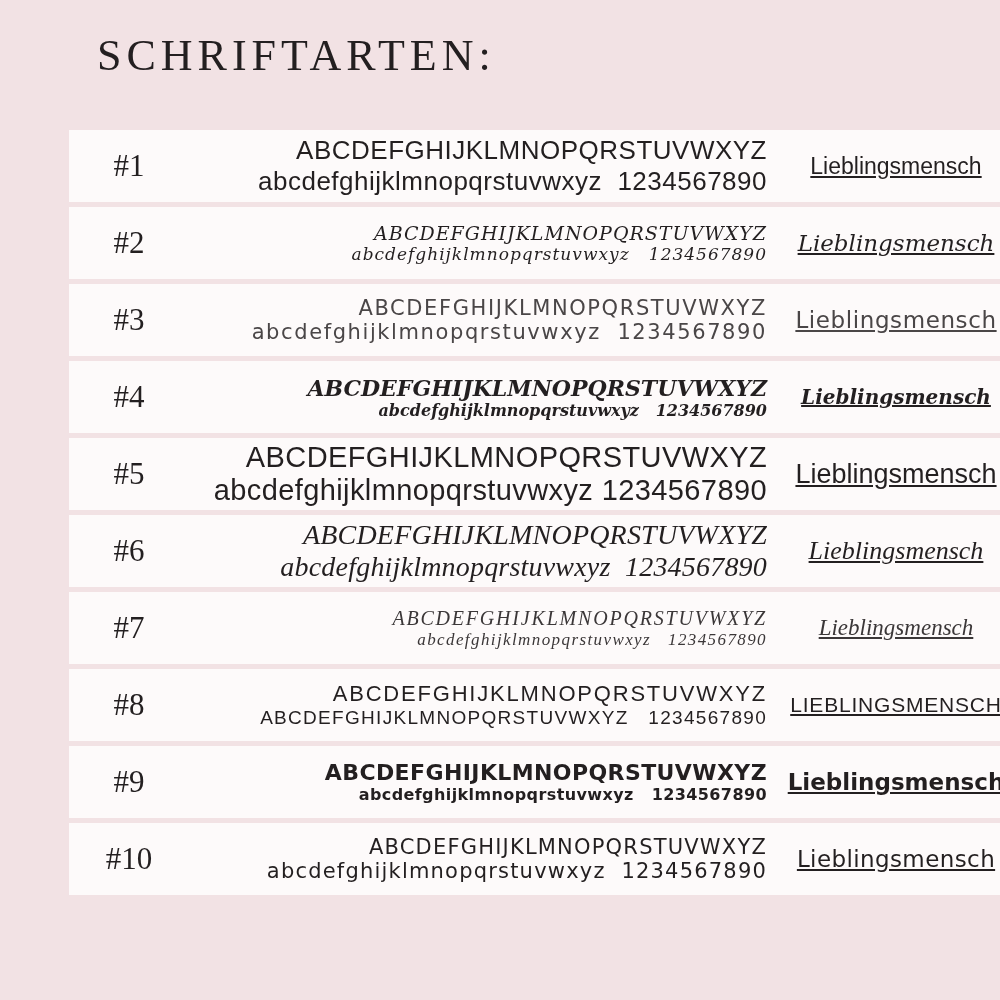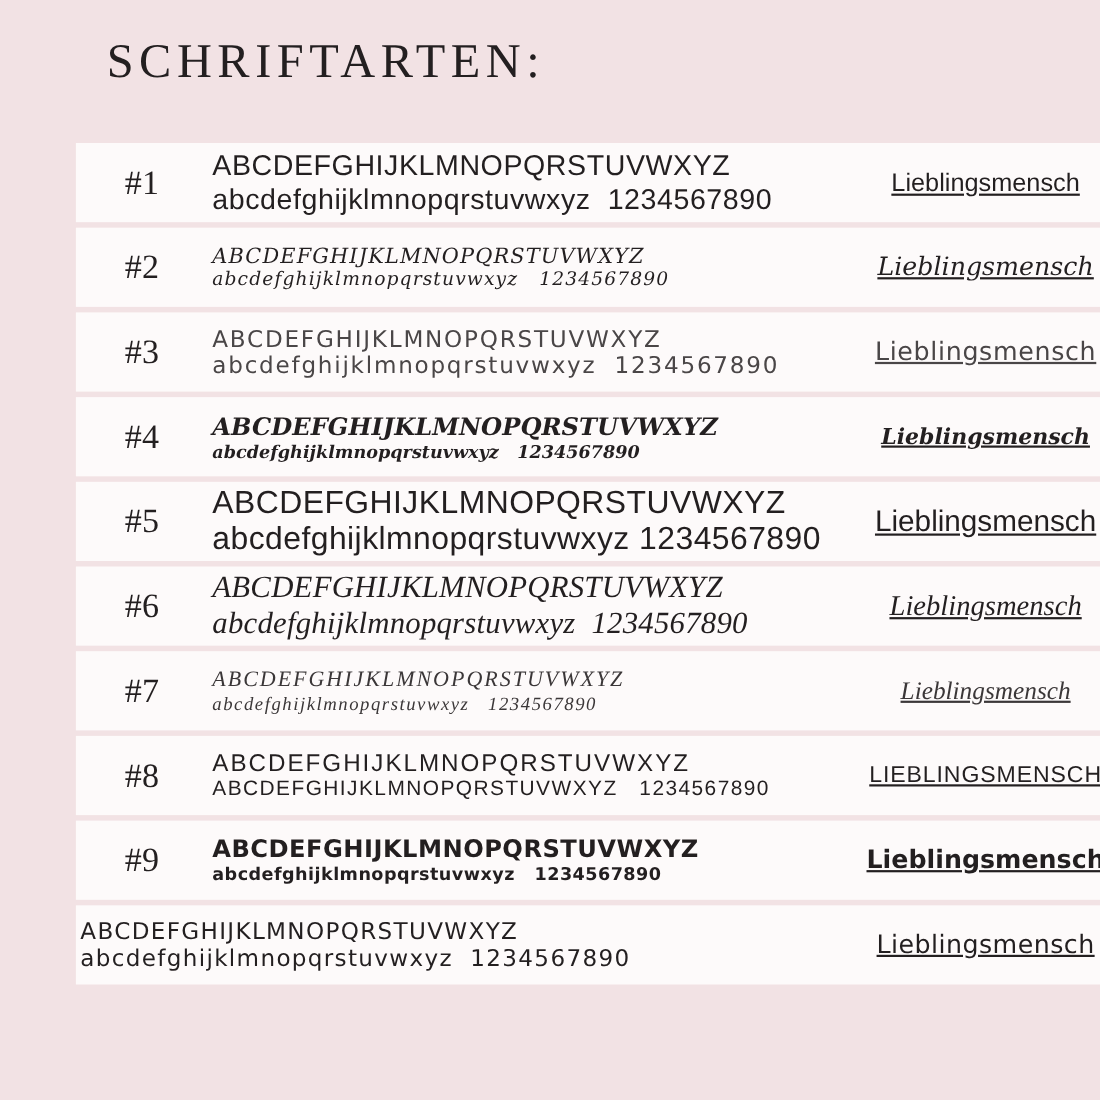--- a/index.html
+++ b/index.html
@@ -49,21 +49,21 @@
     width: 120px;
     flex: 0 0 120px;
     text-align: center;
     font-family: "Liberation Serif", serif;
     font-size: 31px;
     color: #231f20;
     letter-spacing: 0px;
   }
   .row-sample {
     flex: 1 1 auto;
-    text-align: left;
+    text-align: right;
     color: #231f20;
     overflow: hidden;
     padding: 0 4px;
   }
   .row-word {
     width: 250px;
     flex: 0 0 250px;
     text-align: center;
     color: #231f20;
     overflow: hidden;
@@ -208,20 +208,21 @@
     <div class="row" style="background: rgb(253, 250, 250);">
       <div class="row-num">#9</div>
       <div class="row-sample s9">
         <span class="line1">ABCDEFGHIJKLMNOPQRSTUVWXYZ</span>
         <span class="line2"><span>abcdefghijklmnopqrstuvwxyz</span>&nbsp;&nbsp;&nbsp;<span>1234567890</span></span>
       </div>
       <div class="row-word w9">Lieblingsmensch</div>
     </div>
 
     <div class="row" style="background: rgb(253, 250, 250);">
+      <div class="row-num">#10</div>
       <div class="row-sample s10">
         <span class="line1">ABCDEFGHIJKLMNOPQRSTUVWXYZ</span>
         <span class="line2"><span>abcdefghijklmnopqrstuvwxyz</span>&nbsp;&nbsp;<span>1234567890</span></span>
       </div>
       <div class="row-word w10">Lieblingsmensch</div>
     </div>
 
   </div>
 </div>
 

